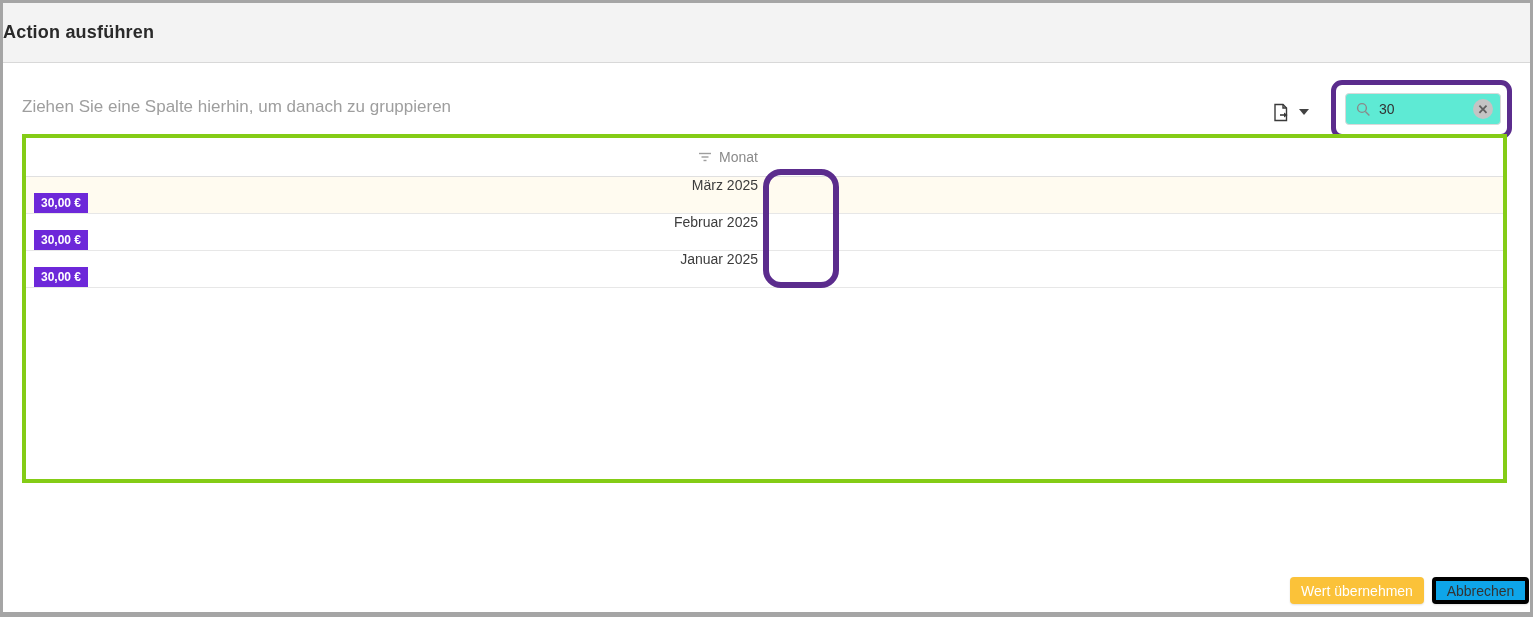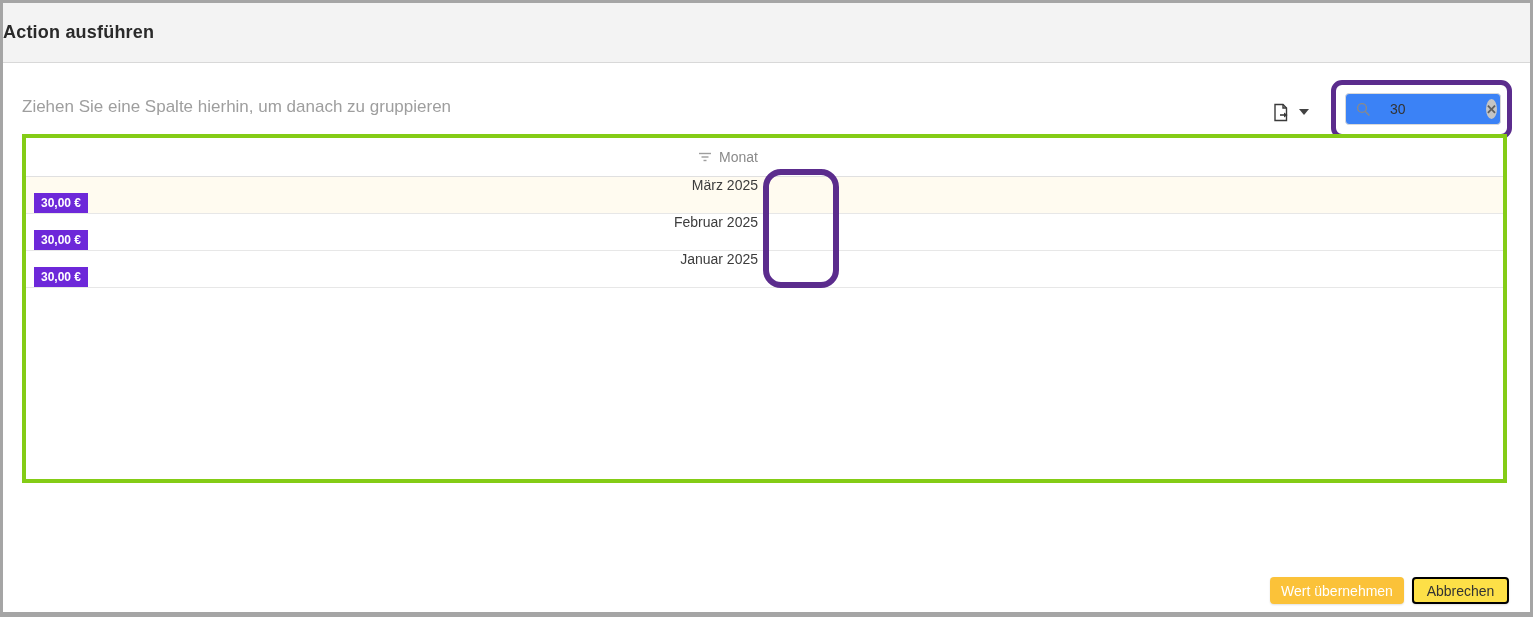--- a/index.html
+++ b/index.html
@@ -47,26 +47,25 @@
   .search-annotation {
     position:absolute; left:1328px; top:77px;
     width:181px; height:59px;
     border:5px solid #5B2C8D;
     border-radius:11px;
     pointer-events:none;
   }
   .search-box {
     position:absolute; left:9px; top:8px;
     width:156px; height:32px;
-    background:#3b82f6;
+    background:#5eead4;
     border:1px solid #d9d9d9;
     border-radius:4px;
     display:flex; align-items:center;
     pointer-events:auto;
-    gap:11px;
   }
   .search-box .mag { margin-left:10px; display:flex; }
   .search-input {
     border:none; outline:none; background:transparent;
     font-family:"Liberation Sans", sans-serif;
     font-size:14px; color:#333333;
     width:85px; margin-left:8px;
   }
   .clear-btn {
     width:20px; height:20px; border-radius:50%;
@@ -127,28 +126,29 @@
   }
 
   
   .btn {
     position:absolute; top:574px; height:27px;
     border-radius:4px; font-size:14px;
     font-family:"Liberation Sans", sans-serif;
     display:flex; align-items:center; justify-content:center;
     cursor:pointer;
     box-shadow:0 1px 2px rgba(0,0,0,0.12);
+    margin-left:20px;
   }
   .btn-apply {
     left:1267px; width:134px;
     background:#FBC239; border:none; color:#ffffff;
   }
   .btn-cancel {
     left:1409px; width:97px;
-    background:#fde047; border:2px solid #000000; color:#333333;
+    background:#0ea5e9; border:4px solid #000000; color:#333333;
   }
 </style>
 </head>
 <body>
 
 <div class="screen">
 
   <div class="titlebar">
     <h1>Action ausführen</h1>
   </div>

